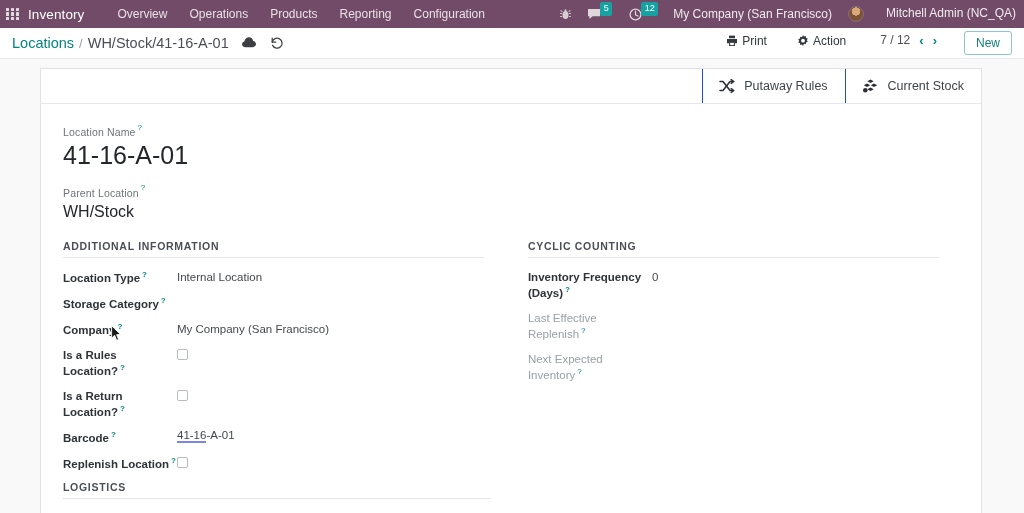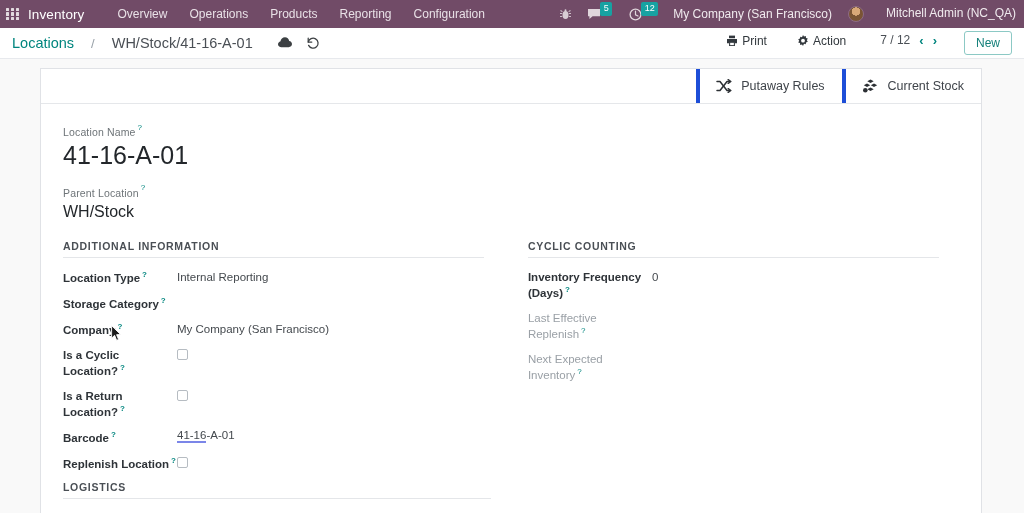--- a/index.html
+++ b/index.html
@@ -88,21 +88,21 @@
 
   
   .control-panel {
     height: 31px;
     background: #fff;
     border-bottom: 1px solid #e7e9ed;
     display: flex;
     align-items: center;
     padding: 0 12px 0 12px;
   }
-  .breadcrumb { display: flex; align-items: baseline; gap: 12px; }
+  .breadcrumb { display: flex; align-items: baseline; gap: 0; }
   .bc-root {
     color: #00857e; font-size: 14.5px; cursor: pointer;
   }
   .bc-sep { color: #98a0a8; font-size: 13px; margin: 0 5px; }
   .bc-current { color: #4a4f55; font-size: 14.5px; }
   .bc-actions { display: flex; align-items: center; gap: 14px; margin-left: 13px; }
   .icon-btn {
     cursor: pointer; color: #3c4043;
     display: inline-flex; align-items: center;
   }
@@ -151,21 +151,21 @@
   }
   .stat-bar {
     display: flex;
     justify-content: flex-end;
     border-bottom: 1px solid #e5e7ea;
     height: 35px;
   }
   .stat-btn {
     display: flex; align-items: center; gap: 9px;
     padding: 0 17px 0 16px;
-    border-left: 4px solid #1d4ed8;
+    border-left: 1px solid #1d4ed8;
     font-size: 12.5px;
     color: #3f444a;
     cursor: pointer;
     min-width: 116px;
   }
   .sheet-body { padding: 18px 22px 0 22px; }
 
   .title-block { margin-bottom: 13px; }
   .field-label-sm {
     font-size: 10.5px;
@@ -394,35 +394,35 @@
         <div class="subtitle-val">WH/Stock</div>
       </div>
 
       <div class="cols">
 
         <div class="col">
           <div class="group-title">Additional Information</div>
 
           <div class="frow">
             <div class="flabel"><span>Location Type</span><span class="help-q">?</span></div>
-            <div class="fvalue">Internal Reporting</div>
+            <div class="fvalue">Internal Location</div>
           </div>
 
           <div class="frow">
             <div class="flabel"><span>Storage Category</span><span class="help-q">?</span></div>
             <div class="fvalue"></div>
           </div>
 
           <div class="frow">
             <div class="flabel"><span>Company</span><span class="help-q">?</span></div>
             <div class="fvalue">My Company (San Francisco)</div>
           </div>
 
           <div class="frow">
-            <div class="flabel"><span>Is a Cyclic Location?</span><span class="help-q">?</span></div>
+            <div class="flabel"><span>Is a Rules Location?</span><span class="help-q">?</span></div>
             <span class="checkbox"></span>
           </div>
 
           <div class="frow">
             <div class="flabel"><span>Is a Return Location?</span><span class="help-q">?</span></div>
             <span class="checkbox"></span>
           </div>
 
           <div class="frow">
             <div class="flabel"><span>Barcode</span><span class="help-q">?</span></div>

